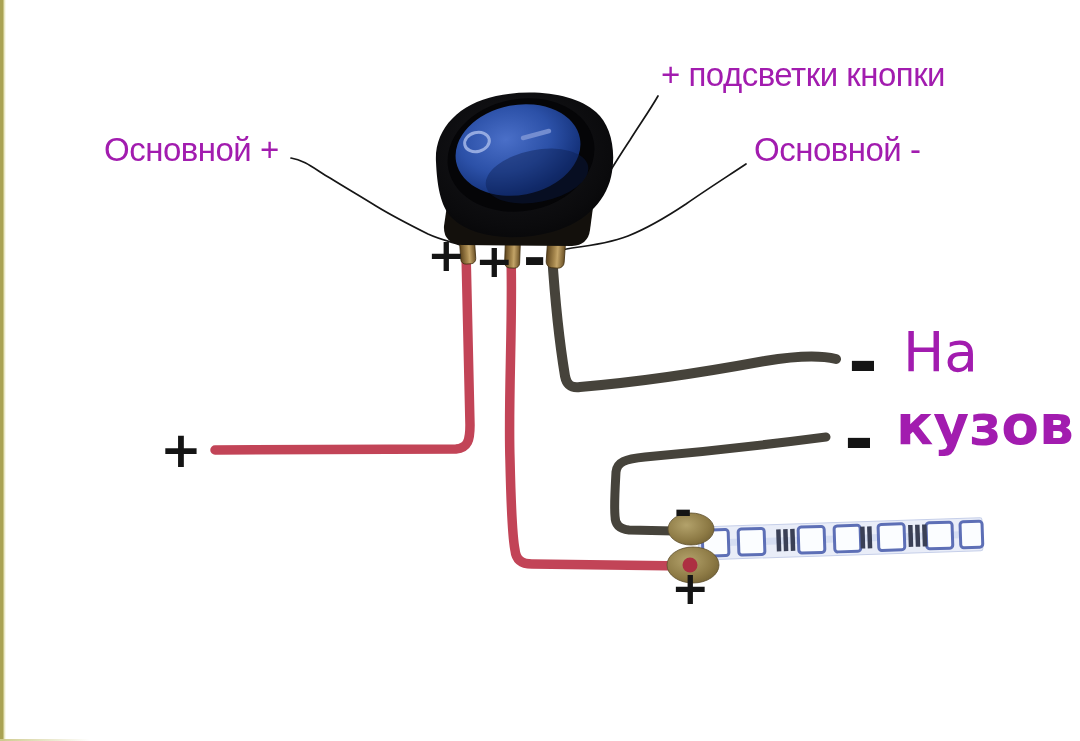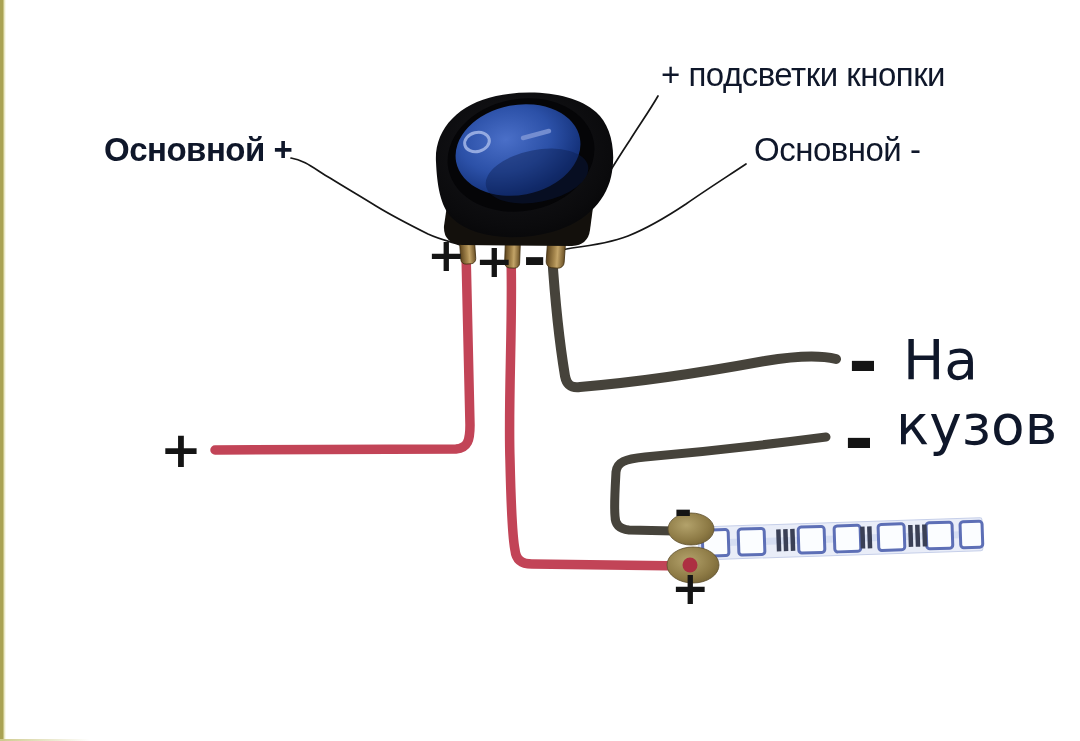--- a/index.html
+++ b/index.html
@@ -14,21 +14,21 @@
     position:absolute;left:0;top:0;width:6px;height:741px;
     background:linear-gradient(to right,#a9a253 0 3px,#e4e2b4 4px,rgba(255,255,255,0));
   }
   .edge-strip-bottom{
     position:absolute;left:0;bottom:0;width:90px;height:2px;
     background:linear-gradient(to right,#cfcb8e,rgba(255,255,255,0));
   }
   .art{position:absolute;left:0;top:0;}
   .lbl{
     position:absolute;
-    color:#0f172a;
+    color:#a21caf;
     white-space:nowrap;
     line-height:1;
     letter-spacing:-0.5px;
   }
   .callout{font-size:33px;}
   .big{
     font-family:"DejaVu Sans",sans-serif;
     font-size:55px;
     letter-spacing:0;
   }
@@ -134,25 +134,25 @@
     </g>
 
     <g stroke="#5f5130" stroke-width="0.8">
       <ellipse cx="691" cy="529" rx="23" ry="16" fill="url(#gBlob)"></ellipse>
       <ellipse cx="693" cy="565" rx="26" ry="18" fill="url(#gBlob)"></ellipse>
       <circle cx="690" cy="565" r="7.5" fill="#ad2f42" stroke="none"></circle>
     </g>
   </svg>
 
   <div class="lbl callout" style="left:661px;top:58px;">+ подсветки кнопки</div>
-  <div class="lbl callout" style="left:104px;top:133px;font-weight:bold;">Основной +</div>
+  <div class="lbl callout" style="left:104px;top:133px;">Основной +</div>
   <div class="lbl callout" style="left:754px;top:133px;text-align:right;">Основной -</div>
 
-  <div class="lbl big" style="left:903px;top:333px;">На</div>
-  <div class="lbl big" style="left:896px;top:398px;">кузов</div>
+  <div class="lbl big" style="left:903px;top:325px;">На</div>
+  <div class="lbl big" style="left:896px;top:398px;font-weight:bold;">кузов</div>
 
   <span class="sign" style="left:427px;top:232px;font-size:46px;">+</span>
   <span class="sign" style="left:475px;top:238px;font-size:46px;">+</span>
   <span class="sign" style="left:523px;top:230px;font-size:56px;">-</span>
 
   <span class="sign" style="left:160px;top:425px;font-size:50px;">+</span>
   <span class="sign" style="left:848px;top:325px;font-size:72px;">-</span>
   <span class="sign" style="left:844px;top:402px;font-size:72px;">-</span>
   <span class="sign" style="left:674px;top:489px;font-size:44px;">-</span>
   <span class="sign" style="left:671px;top:565px;font-size:46px;">+</span>

